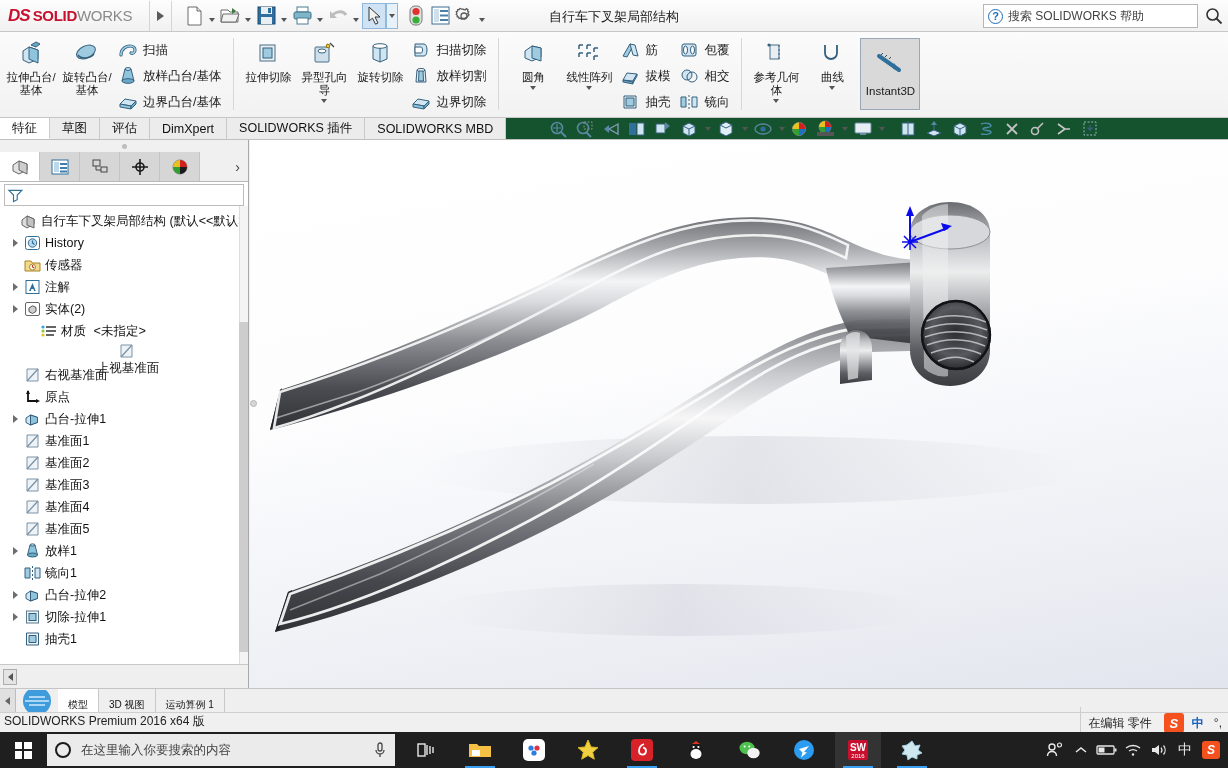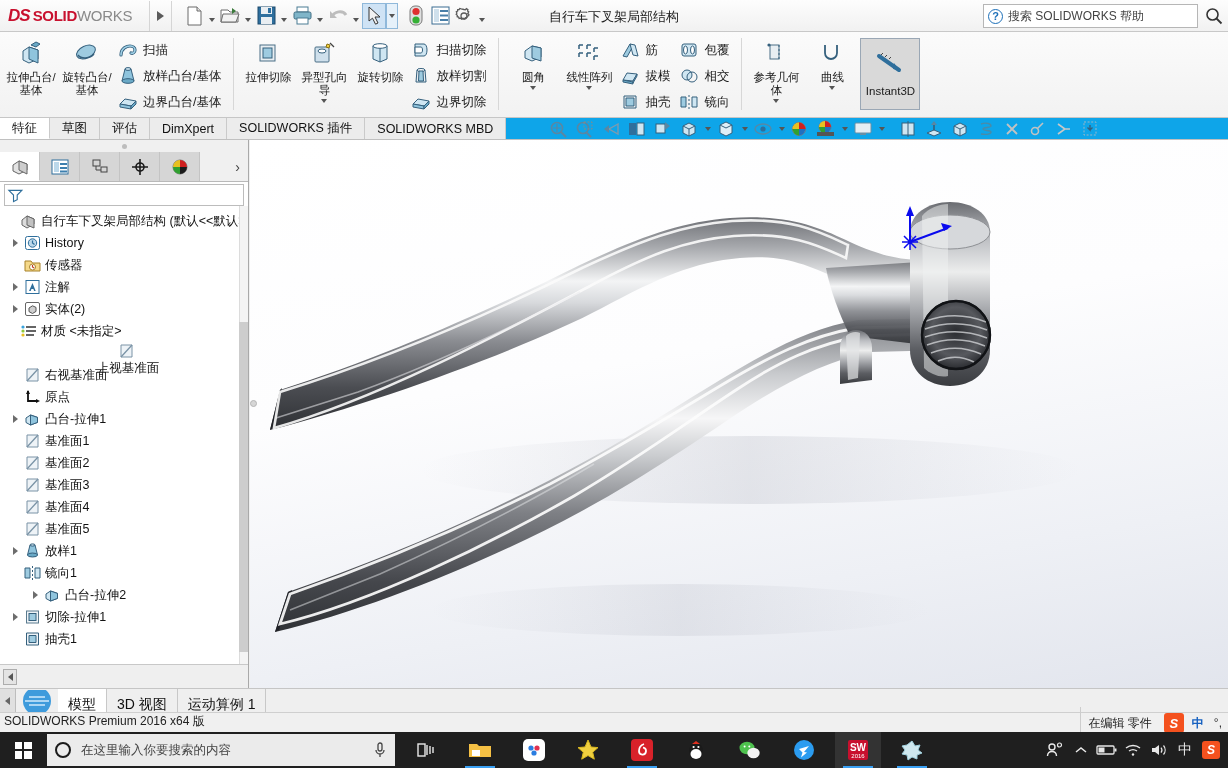--- a/index.html
+++ b/index.html
@@ -83,21 +83,21 @@
   .smallbtn .lbl{ font-size:12.5px; color:#1a1a1a; white-space:nowrap;}
   .i3d{
     width:60px;height:72px; border:1px solid #9aa7b5; background:#d9d9d9;
     display:flex;flex-direction:column;align-items:center;justify-content:center; margin-top:3px;
   }
   .i3d .lbl{ font-size:11.5px; color:#1a1a1a; margin-top:4px;}
 
   
   .tabrow{
     position:absolute; left:0; top:118px; width:1228px; height:22px;
-    background:#0ea5e9; border-bottom:1px solid #c0c0c0;
+    background:#14532d; border-bottom:1px solid #c0c0c0;
     display:flex; align-items:stretch;
   }
   .tab{
     padding:0 12px; display:flex;align-items:center; font-size:12.5px;
     border-right:1px solid #cacaca; color:#111; background:#ececec;
   }
   .tab.active{ background:#fff; border-bottom:1px solid #fff; }
   .hud{ display:flex; align-items:center; margin-left:40px; }
   .hudi{ width:26px;height:22px;display:flex;align-items:center;justify-content:center;}
   .huddrop{ width:11px;height:22px;display:flex;align-items:center;justify-content:center;}
@@ -156,21 +156,21 @@
 
   
   .btmtabs{
     position:absolute; left:0; top:688px; width:1228px; height:24px;
     background:#efefef; border-top:1px solid #c5c5c5;
     display:flex; align-items:stretch;
   }
   .bt-nav{ width:16px; display:flex;align-items:center;justify-content:center; background:#e0e0e0; border-right:1px solid #bdbdbd;}
   .bt-nav i{width:0;height:0;border-right:5px solid #666;border-top:4px solid transparent;border-bottom:4px solid transparent;display:block;}
   .bt-globe{ width:42px; display:flex; align-items:center; justify-content:center;}
-  .btab{ padding:16px 10px; display:flex;align-items:center; font-size:14px; border-right:1px solid #c8c8c8; color:#111;}
+  .btab{ padding:16px 10px; display:flex;align-items:center; font-size:10px; border-right:1px solid #c8c8c8; color:#111;}
   .btab.active{ background:#fff; }
   .statusbar{
     position:absolute; left:0; top:712px; width:1228px; height:20px;
     background:#f0f0f0; border-top:1px solid #cfcfcf;
     display:flex; align-items:flex-start; font-size:12px; color:#222;
   }
   .sb-left{ padding-left:4px; }
   .sb-right{ margin-left:auto; display:flex; align-items:center; height:20px;}
   .sb-seg{ padding:16px 8px; border-left:1px solid #cdcdcd; height:20px; display:flex;align-items:center;}
   .sogou{
@@ -824,21 +824,21 @@
             <i></i>
           </div>
           <div class="tico">
             <svg width="17" height="16" viewBox="0 0 17 16">
               <rect x="1.5" y="1.5" width="14" height="13" rx="1.5" fill="#fff" stroke="#666"></rect>
               <path d="M5 7l3.5-2.2L12 6.4v4L8.5 12.5 5 10.6z" fill="#cfcfcf" stroke="#555"></path>
             </svg>
           </div>
           <div class="tlbl">实体(2)</div>
         </div>
-        <div class="trow" style="padding-left: 4px;">
+        <div class="trow" style="padding-left: 24px; font-family: Liberation Mono, monospace;">
           <div class="tw"></div>
           <div class="tico">
             <svg width="17" height="16" viewBox="0 0 17 16">
               <circle cx="3" cy="4" r="1.6" fill="#3aa3dd"></circle>
               <circle cx="3" cy="8" r="1.6" fill="#8fc83a"></circle>
               <circle cx="3" cy="12" r="1.6" fill="#e8c020"></circle>
               <path d="M6 4h10M6 8h10M6 12h8" stroke="#333" stroke-width="1.4"></path>
             </svg>
           </div>
           <div class="tlbl">材质 &lt;未指定&gt;</div>
@@ -953,21 +953,21 @@
           <div class="tw"></div>
           <div class="tico">
             <svg width="17" height="16" viewBox="0 0 17 16">
               <path d="M1 3h5v10H1z" fill="#9ecbe0" stroke="#35607d"></path>
               <path d="M11 3h5v10h-5z" fill="#cfe6f2" stroke="#35607d"></path>
               <line x1="8.5" y1="1" x2="8.5" y2="15" stroke="#35607d" stroke-dasharray="2 2"></line>
             </svg>
           </div>
           <div class="tlbl">镜向1</div>
         </div>
-        <div class="trow" style="padding-left: 8px; margin-left: 20px;">
+        <div class="trow" style="padding-left: 8px;">
           <div class="tw">
             <i></i>
           </div>
           <div class="tico">
             <svg width="17" height="16" viewBox="0 0 17 16">
               <path d="M2 7l4.5-3 7 2.4v5L6.5 14 2 11.5z" fill="#cfe6f2" stroke="#35607d"></path>
               <path d="M6.5 4v10l7-2.6V6.4z" fill="#8fc4dd" stroke="#35607d"></path>
             </svg>
           </div>
           <div class="tlbl">凸台-拉伸2</div>

